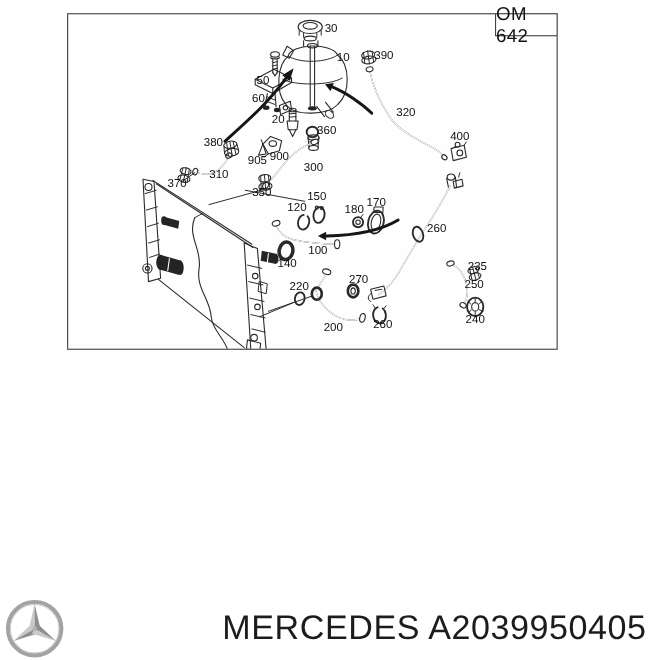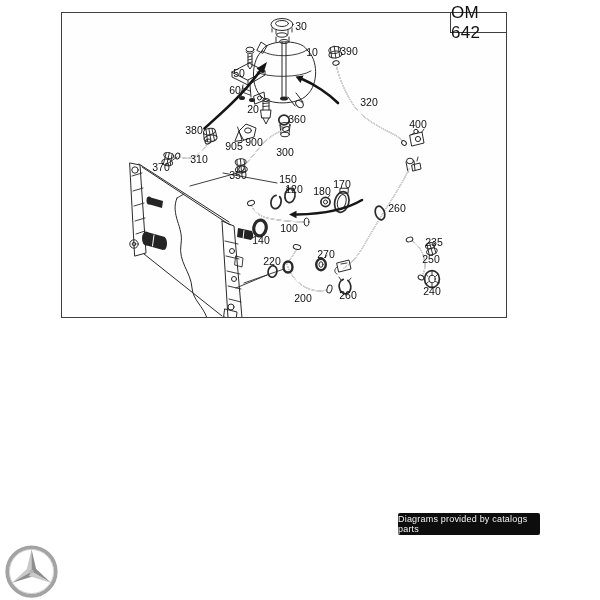--- a/index.html
+++ b/index.html
@@ -313,43 +313,41 @@
       <div class="plabel" style="left: 418px; top: 124px; text-align: right;">400</div>
       <div class="plabel" style="left: 194px; top: 130px;">380</div>
       <div class="plabel" style="left: 254px; top: 142px;">900</div>
       <div class="plabel" style="left: 234px; top: 146px;">905</div>
       <div class="plabel" style="left: 161px; top: 147px; margin-top: 20px;">370</div>
       <div class="plabel" style="left: 285px; top: 152px;">300</div>
       <div class="plabel" style="left: 199px; top: 159px;">310</div>
       <div class="plabel" style="left: 238px; top: 175px;">350</div>
       <div class="plabel" style="left: 288px; top: 179px;">150</div>
       <div class="plabel" style="left: 342px; top: 184px;">170</div>
-      <div class="plabel" style="left: 270px; top: 189px; margin-left: 24px;">120</div>
+      <div class="plabel" style="left: 270px; top: 189px;">120</div>
       <div class="plabel" style="left: 322px; top: 191px;">180</div>
       <div class="plabel" style="left: 397px; top: 208px;">260</div>
       <div class="plabel" style="left: 289px; top: 228px;">100</div>
       <div class="plabel" style="left: 261px; top: 240px;">140</div>
       <div class="plabel" style="left: 434px; top: 242px;">235</div>
       <div class="plabel" style="left: 326px; top: 254px;">270</div>
       <div class="plabel" style="left: 401px; top: 259px; margin-left: 30px;">250</div>
       <div class="plabel" style="left: 272px; top: 261px;">220</div>
       <div class="plabel" style="left: 432px; top: 291px;">240</div>
       <div class="plabel" style="left: 348px; top: 295px;">260</div>
       <div class="plabel" style="left: 303px; top: 298px;">200</div>
     </div>
 
-  <div class="watermark" style="background: rgb(13, 13, 13); color: rgb(242, 242, 242);">
-    <span>Diagrams provided by catalogs parts</span>
-  </div>
 
   <svg class="logo" viewBox="0 0 60 60">
     <circle cx="30" cy="30" r="25.5" fill="none" stroke="#a3a3a3" stroke-width="4"></circle>
     <circle cx="30" cy="30" r="23.2" fill="none" stroke="#cfcfcf" stroke-width="1"></circle>
     <polygon points="30,6.5 24.5,30 30,30" fill="#c9c9c9"></polygon>
     <polygon points="30,6.5 35.5,30 30,30" fill="#8e8e8e"></polygon>
     <polygon points="9.65,41.75 27.25,25.24 30,30" fill="#c9c9c9"></polygon>
     <polygon points="9.65,41.75 32.75,34.76 30,30" fill="#8e8e8e"></polygon>
     <polygon points="50.35,41.75 32.75,25.24 30,30" fill="#8e8e8e"></polygon>
     <polygon points="50.35,41.75 27.25,34.76 30,30" fill="#c9c9c9"></polygon>
     <circle cx="30" cy="30" r="2.2" fill="#b5b5b5"></circle>
   </svg>
+  <div class="brand-line" style="color: rgb(28, 28, 28);">MERCEDES A2039950405</div>
 
 </div>
 
 </body></html>

